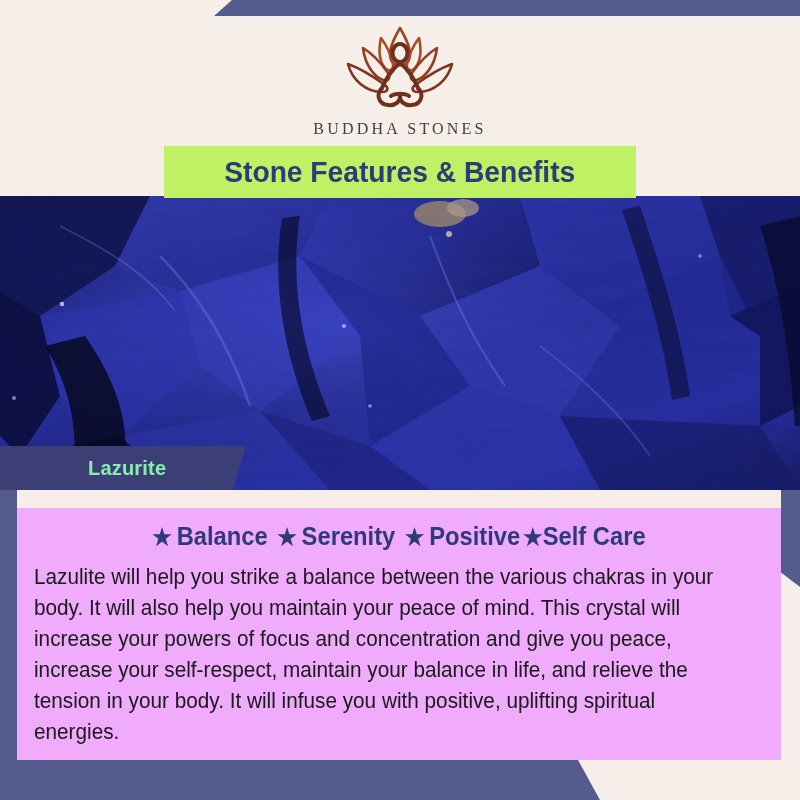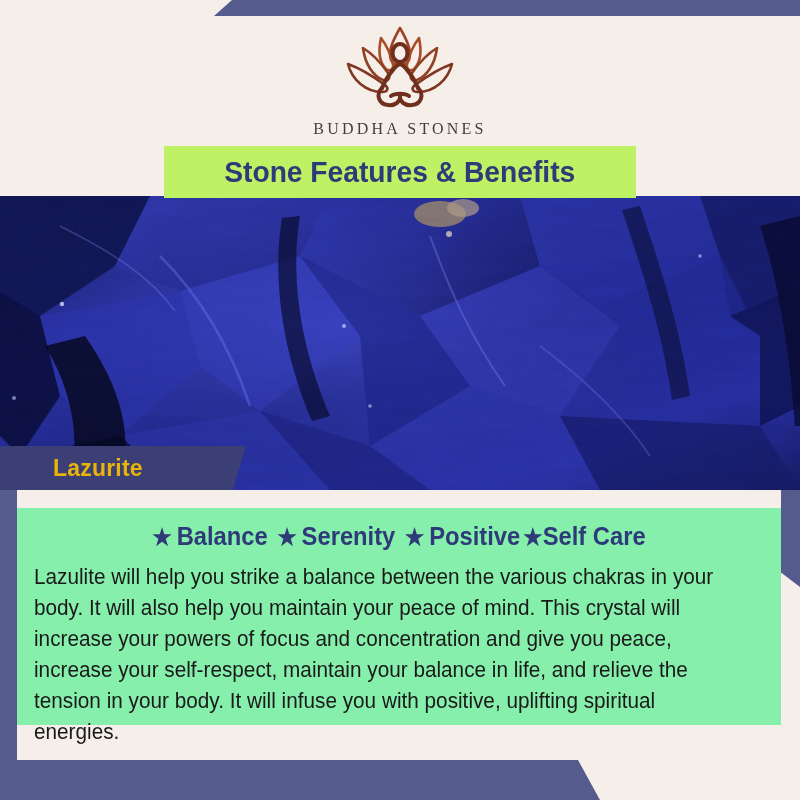--- a/index.html
+++ b/index.html
@@ -108,33 +108,33 @@
     position: absolute;
     left: 0; top: 446px;
     width: 246px; height: 44px;
     background: #3b3f76;
     clip-path: polygon(0 0, 100% 0, 233px 100%, 0 100%);
     z-index: 5;
     display: flex;
     align-items: center;
   }
   .name-tab-text {
-    margin-left: 53px;
-    color: #eab308;
+    margin-left: 88px;
+    color: #86efac;
     font-weight: bold;
-    font-size: 23px;
+    font-size: 20px;
     letter-spacing: 0.2px;
   }
 
   
   .panel {
     position: absolute;
     left: 17px; top: 490px;
-    width: 764px; height: 235px;
-    background: #86efac;
+    width: 764px; height: 270px;
+    background: #f0abfc;
   }
   .panel-topstrip {
     position: absolute;
     left: 0; top: 0;
     width: 100%; height: 18px;
     background: #f6efe9;
   }
 
   .keywords {
     position: absolute;

